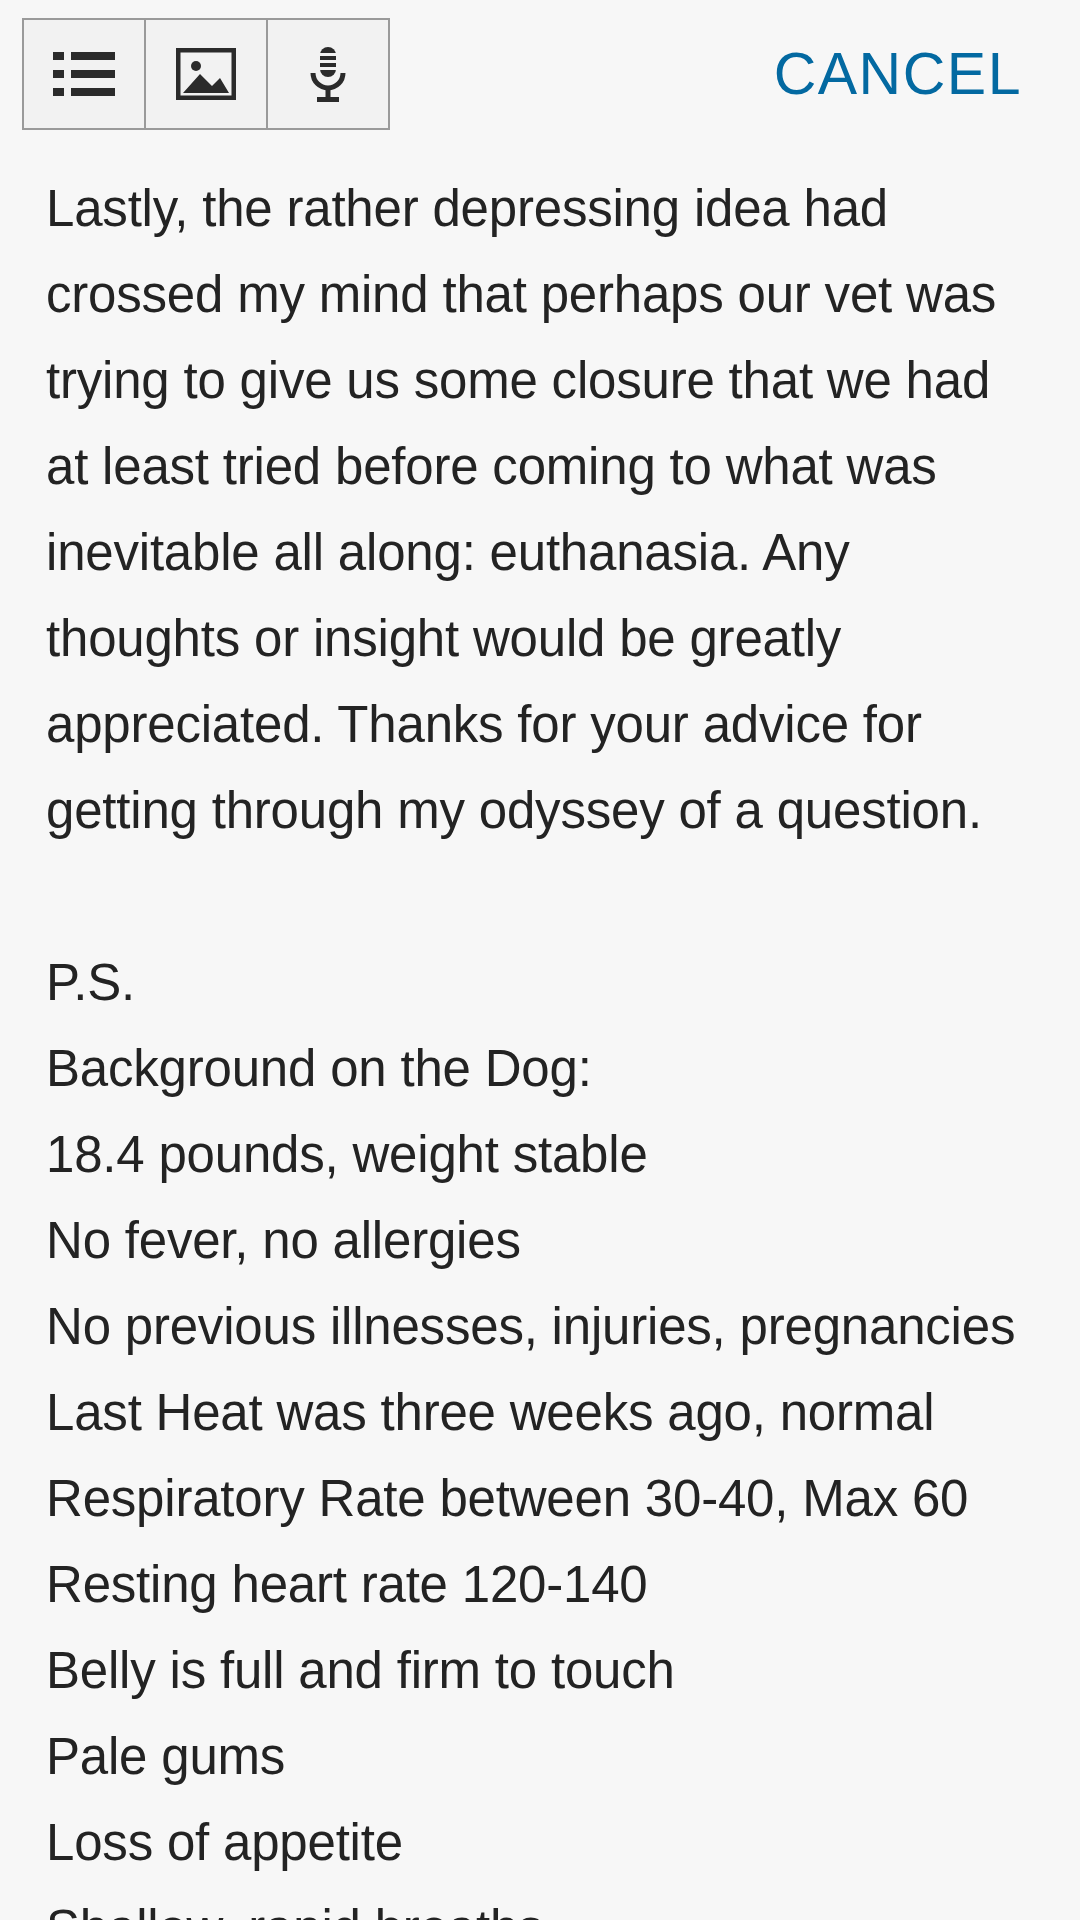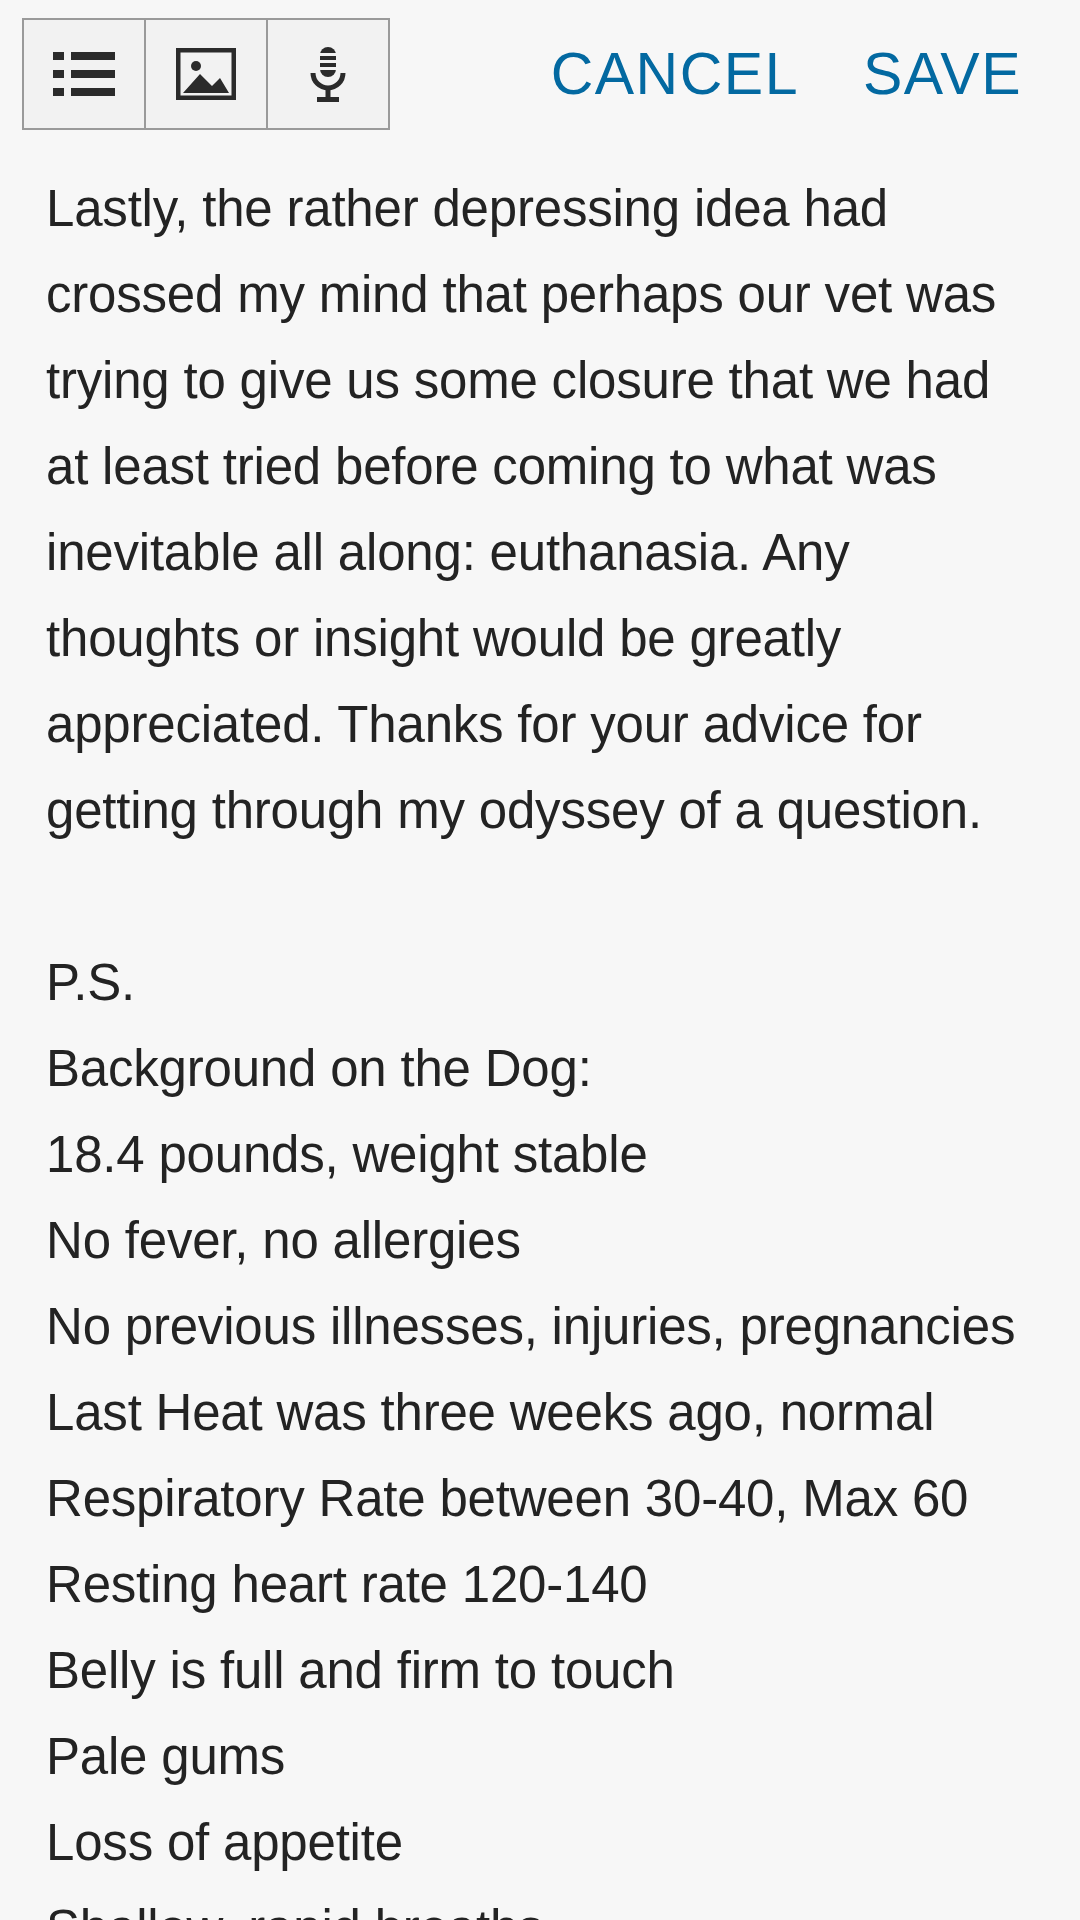--- a/index.html
+++ b/index.html
@@ -112,21 +112,20 @@
           <rect x="20.5" y="42" width="5" height="11"></rect>
           <rect x="12" y="52" width="22" height="5"></rect>
         </svg>
       </span>
     </div>
 
   </div>
 
   <div class="toolbar-actions">
     <div class="action-text cancel">CANCEL</div>
-    <div class="action-text save">SAVE</div>
   </div>
 
 </div>
 
 <div class="note-body">
   <div class="note-text">Lastly, the rather depressing idea had crossed my mind that perhaps our vet was trying to give us some closure that we had at least tried before coming to what was inevitable all along: euthanasia. Any thoughts or insight would be greatly appreciated. Thanks for your advice for getting through my odyssey of a question.
 
 P.S.
 Background on the Dog:
 18.4 pounds, weight stable

